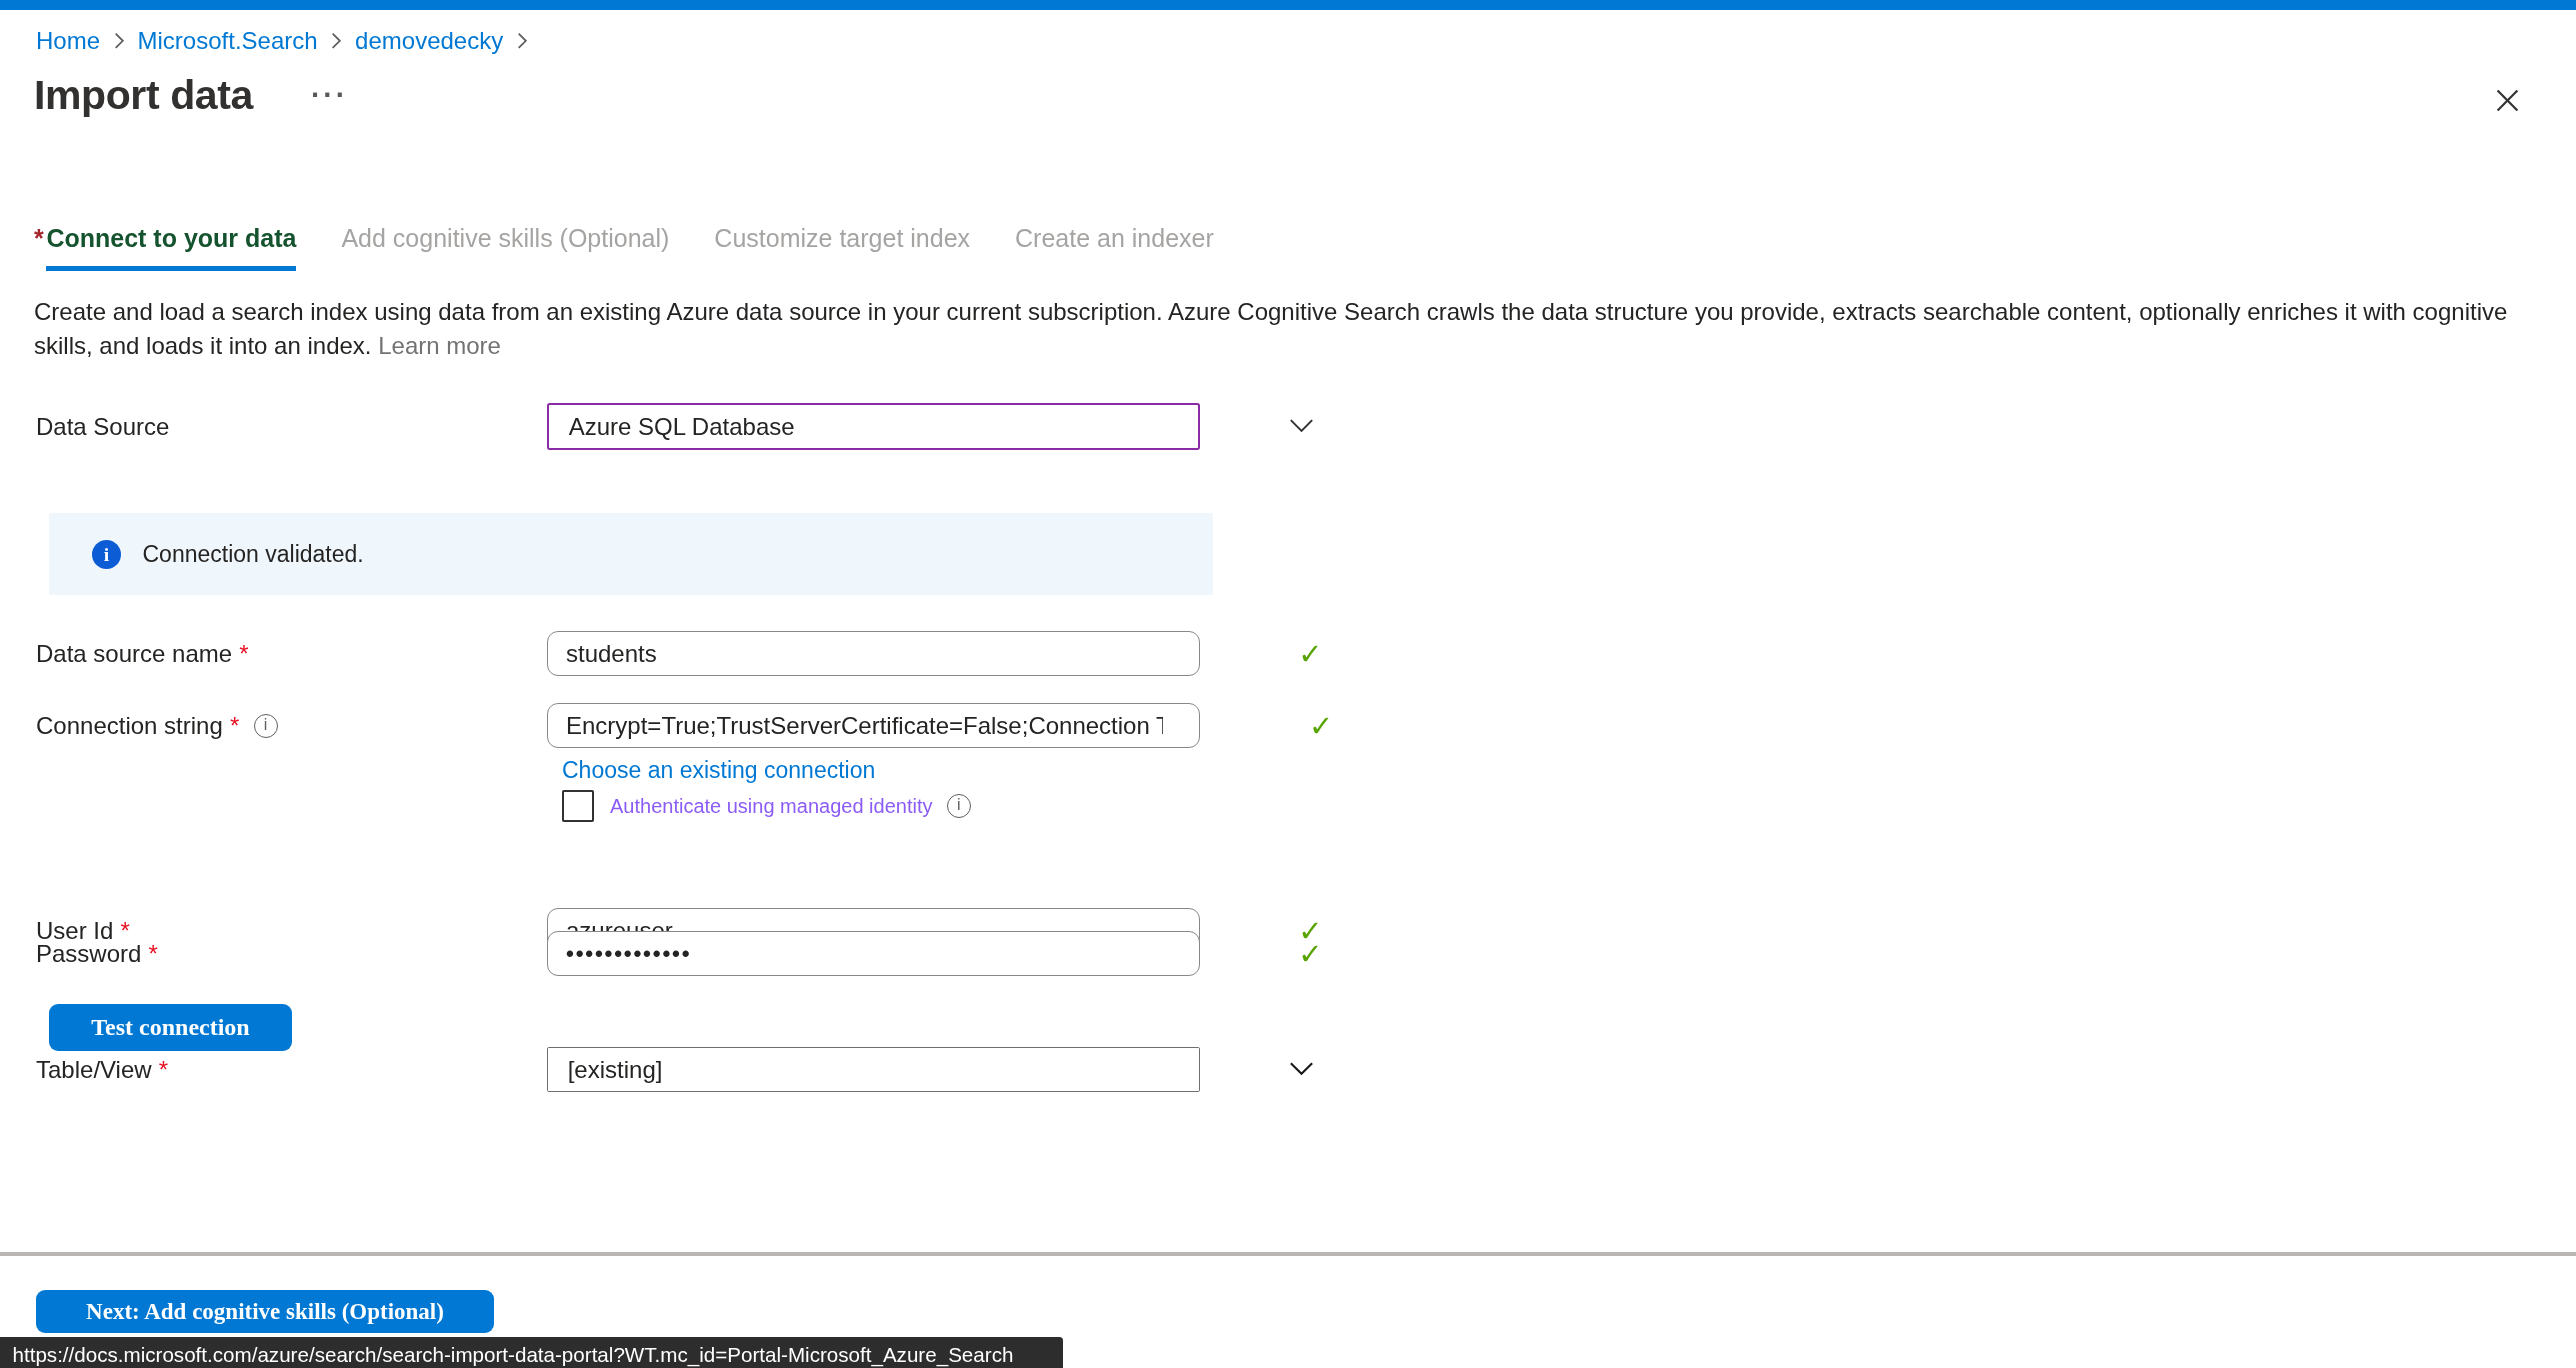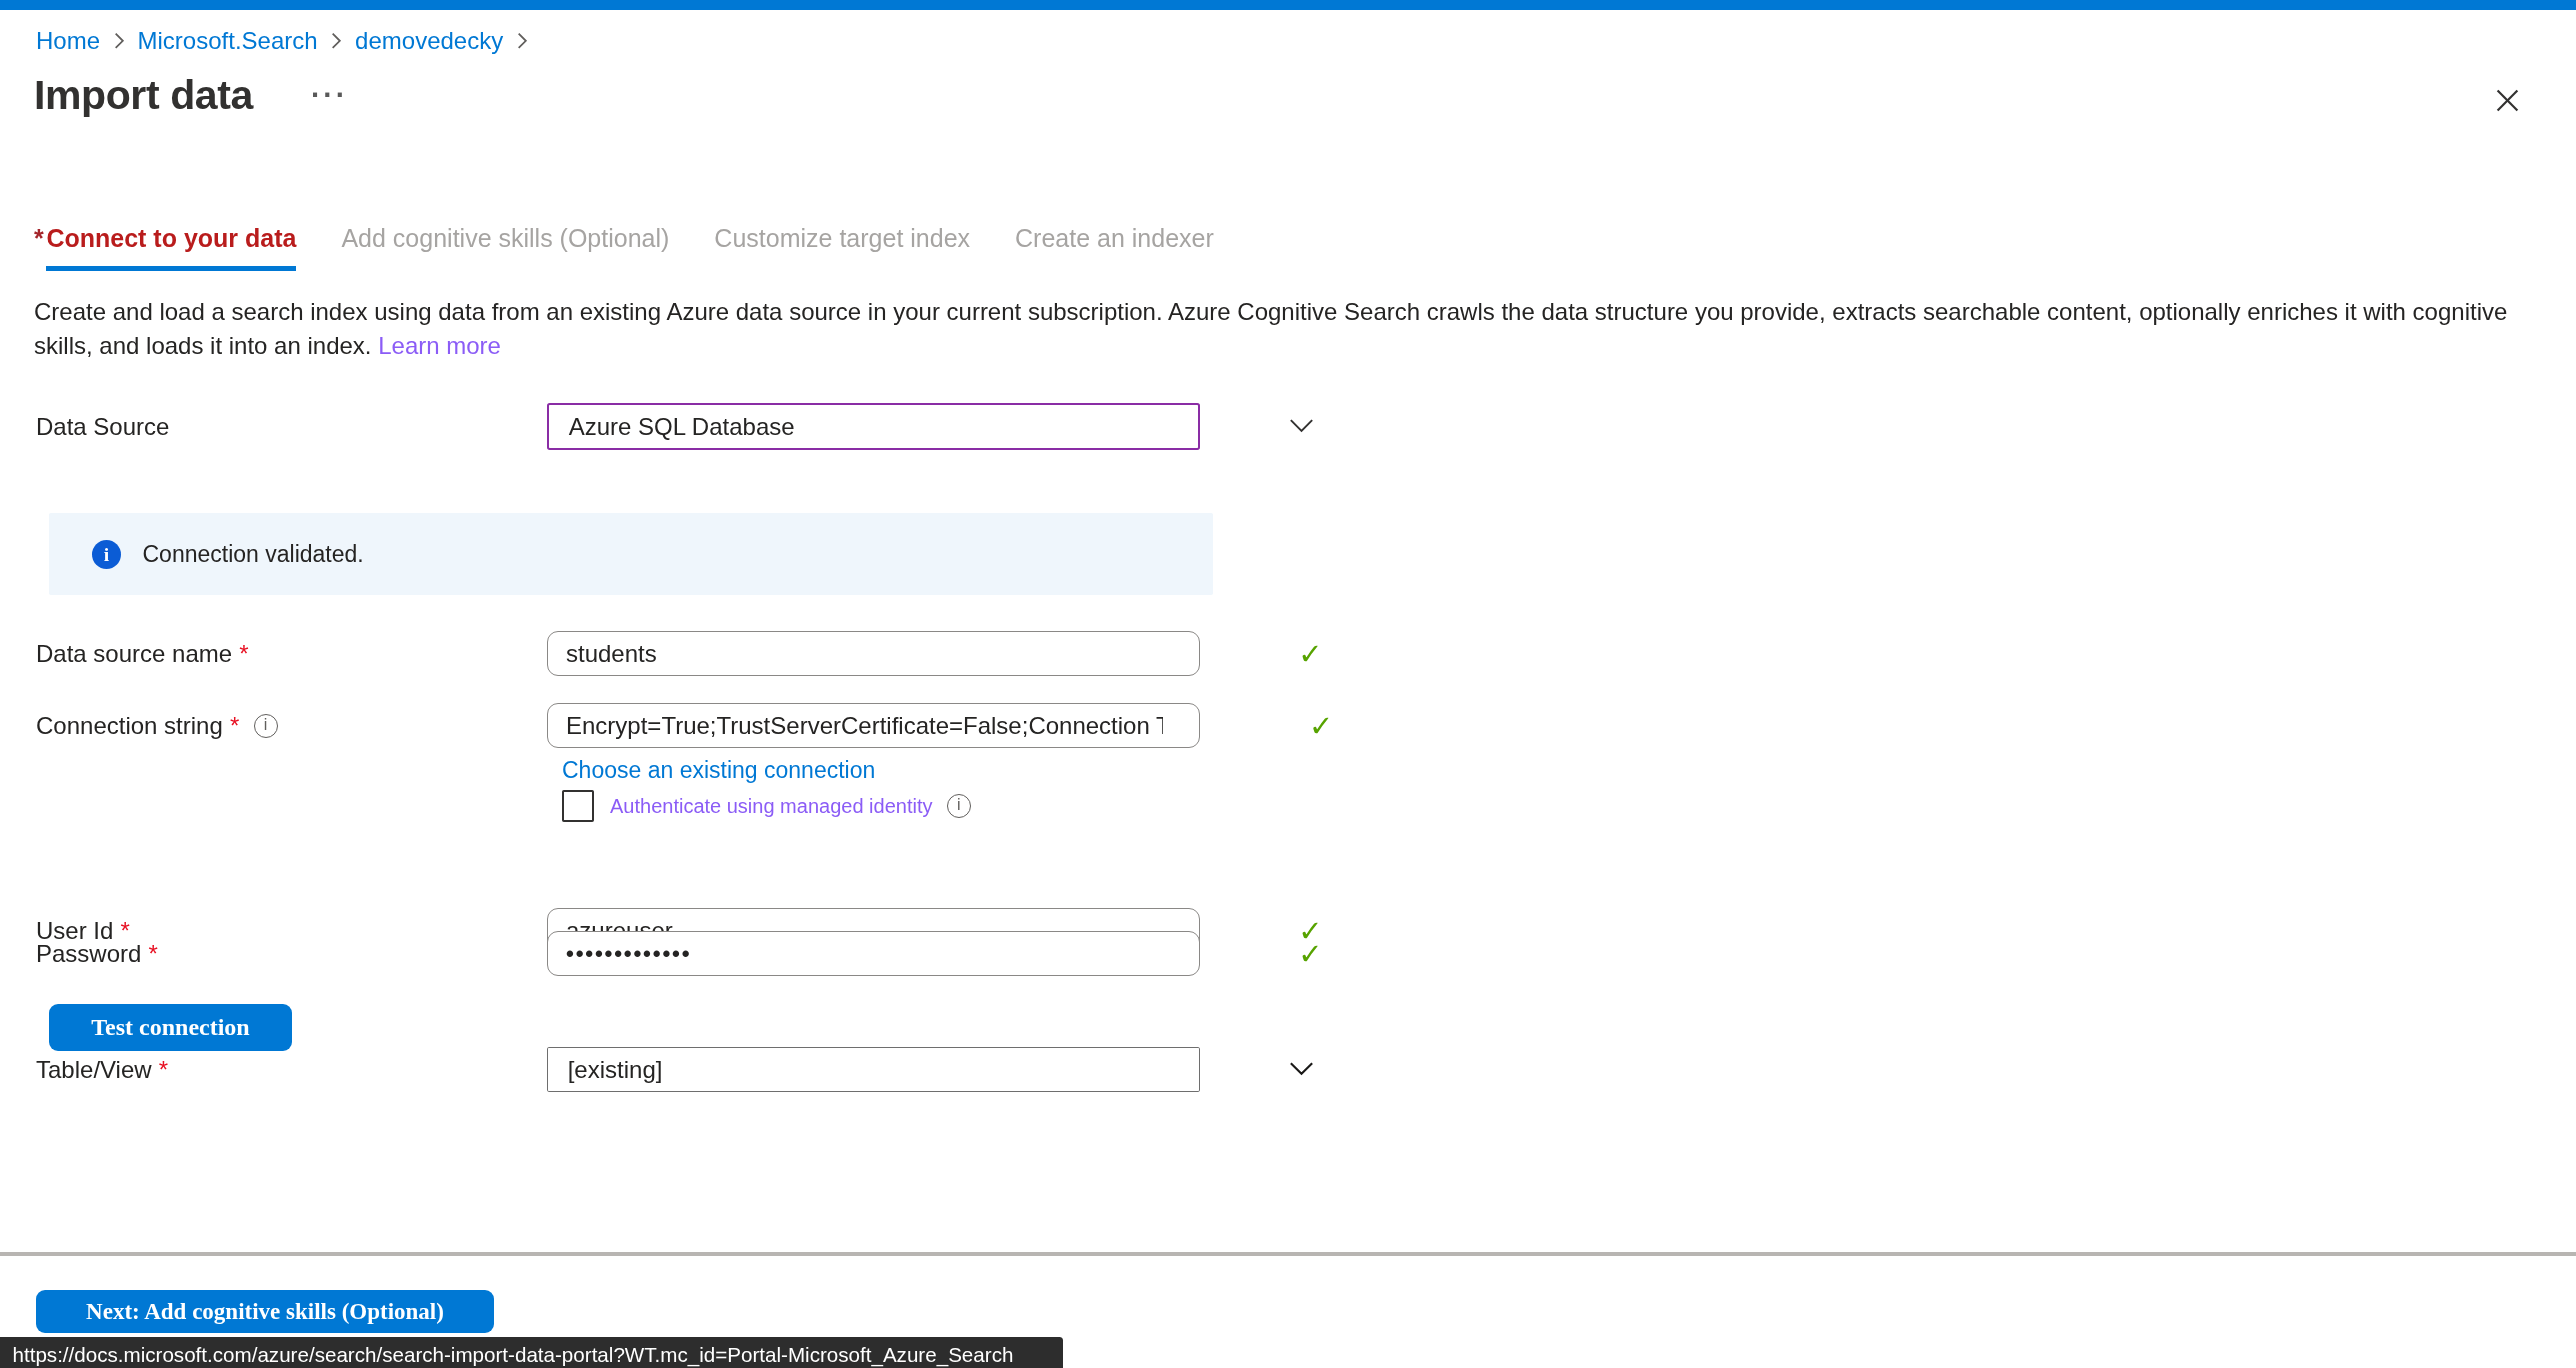--- a/index.html
+++ b/index.html
@@ -13,25 +13,25 @@
   .breadcrumb a { color:#0078d4; text-decoration:none; cursor:pointer; }
   .crumb-sep { margin:0 12.5px; display:flex; align-items:center; }
 
   .page-title { position:absolute; top:72px; left:34px; font-size:41px; font-weight:700; color:#323130; letter-spacing:-0.4px; }
   .title-ellipsis { position:absolute; top:79px; left:311px; font-size:29px; font-weight:700; color:#595959; letter-spacing:2.7px; cursor:pointer; }
   .close-btn { position:absolute; top:81px; left:2488px; width:39px; height:39px; display:flex; align-items:center; justify-content:center; cursor:pointer; }
 
   .tabs { position:absolute; top:224px; left:34px; display:flex; align-items:flex-start; }
   .tab { font-size:25px; margin-right:45px; cursor:pointer; white-space:nowrap; }
   .tab .req-star { color:#a4262c; font-weight:700; margin-right:2.7px; }
-  .tab.active .tab-label { font-weight:700; color:#b91c1c; display:inline-block; padding-bottom:13.4px; border-bottom:5.4px solid #0078d4; }
+  .tab.active .tab-label { font-weight:700; color:#14532d; display:inline-block; padding-bottom:13.4px; border-bottom:5.4px solid #0078d4; }
   .tab.inactive .tab-label { color:#a6a4a2; font-weight:400; }
 
   .description { position:absolute; top:295px; left:34px; width:2510px; font-size:24px; line-height:34px; color:#252423; }
-  .description a { color:#8b5cf6; text-decoration:none; cursor:pointer; }
+  .description a { color:#737373; text-decoration:none; cursor:pointer; }
 
   .frow { position:absolute; left:36px; display:flex; align-items:center; }
   .flabel { width:511px; font-size:24px; color:#252423; display:flex; align-items:center; }
   .req { color:#e81123; margin-left:7.2px; font-size:24px; }
   .info-icon { width:24px; height:24px; border:1.8px solid #605e5c; border-radius:50%; color:#605e5c;
     font-size:16px; line-height:20.6px; text-align:center; margin-left:14.3px; font-style:normal; flex:none; cursor:pointer; }
 
   .fieldwrap { position:relative; width:788px; }
   .dropdown { width:653px; height:47px; background:#fff; border:2.7px solid #8a2da5; border-radius:2.7px;
     display:flex; align-items:center; padding:0 54px 0 19.7px; font-size:24px; cursor:pointer; }

